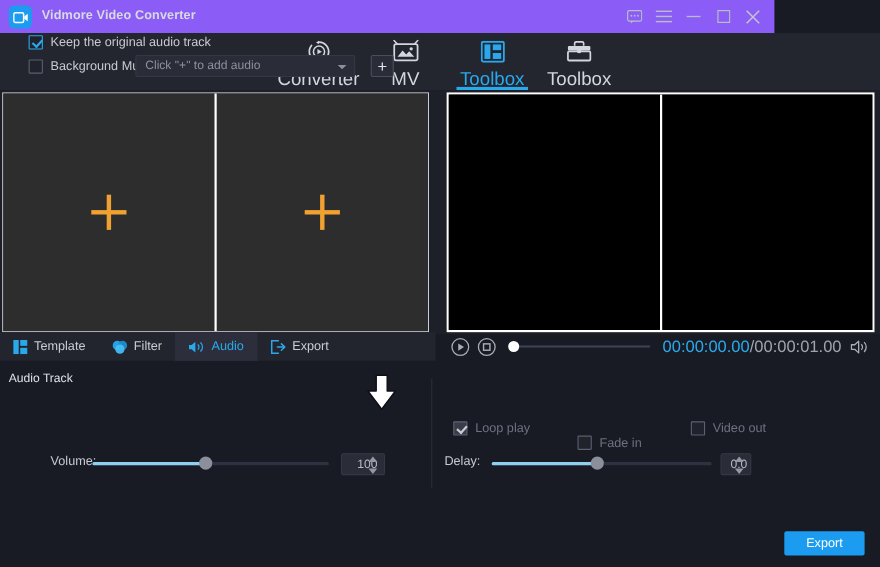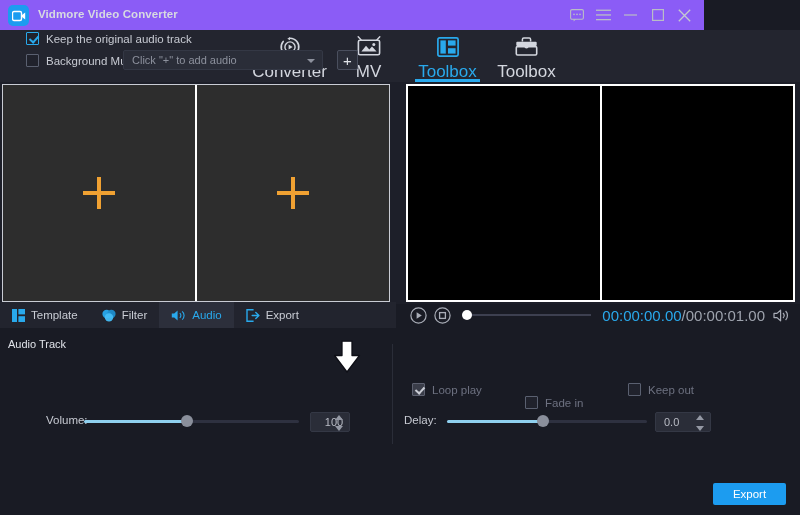--- a/index.html
+++ b/index.html
@@ -201,21 +201,21 @@
   .spin .arrows {
     position: absolute; right: 5px; top: 2px; width: 9px; height: 16px;
     display: flex; flex-direction: column; justify-content: space-between;
     cursor: pointer;
   }
   .spin .ar-up, .spin .ar-dn { width: 0; height: 0;
     border-left: 4px solid transparent; border-right: 4px solid transparent; }
   .spin .ar-up { border-bottom: 5px solid #9498a4; }
   .spin .ar-dn { border-top: 5px solid #9498a4; }
   #volume-spin { left: 310px; top: 412px; width: 40px; justify-content: center; }
-  #delay-spin  { left: 655px; top: 412px; width: 56px; }
+  #delay-spin  { left: 655px; top: 412px; width: 28px; }
 
   .r-loop { position: absolute; left: 404px; top: 383px; }
   .r-fadein { position: absolute; left: 517px; top: 383px; margin-top: 13px; }
   .r-fadeout { position: absolute; left: 620px; top: 383px; }
   .delay-label { position: absolute; left: 404px; top: 414px; font-size: 11.5px; color: #c7cad2; }
 
   
   .arrow-ann {
     position: absolute; left: 331px; top: 340px; width: 32px; height: 34px;
     pointer-events: none;
@@ -468,21 +468,21 @@
   <div class="cbrow r-loop">
     <span class="cb checked disabled"></span>
     <span class="cb-label dim">Loop play</span>
   </div>
   <div class="cbrow r-fadein">
     <span class="cb"></span>
     <span class="cb-label dim">Fade in</span>
   </div>
   <div class="cbrow r-fadeout">
     <span class="cb"></span>
-    <span class="cb-label dim">Keep out</span>
+    <span class="cb-label dim">Video out</span>
   </div>
 
   <div class="delay-label">Delay:</div>
   <div class="slider" id="delay-slider">
     <div class="s-track"></div>
     <div class="s-fill" style="width:48%"></div>
     <div class="s-knob" style="left:48%"></div>
   </div>
   <div class="spin" id="delay-spin">
     <span>0.0</span>

